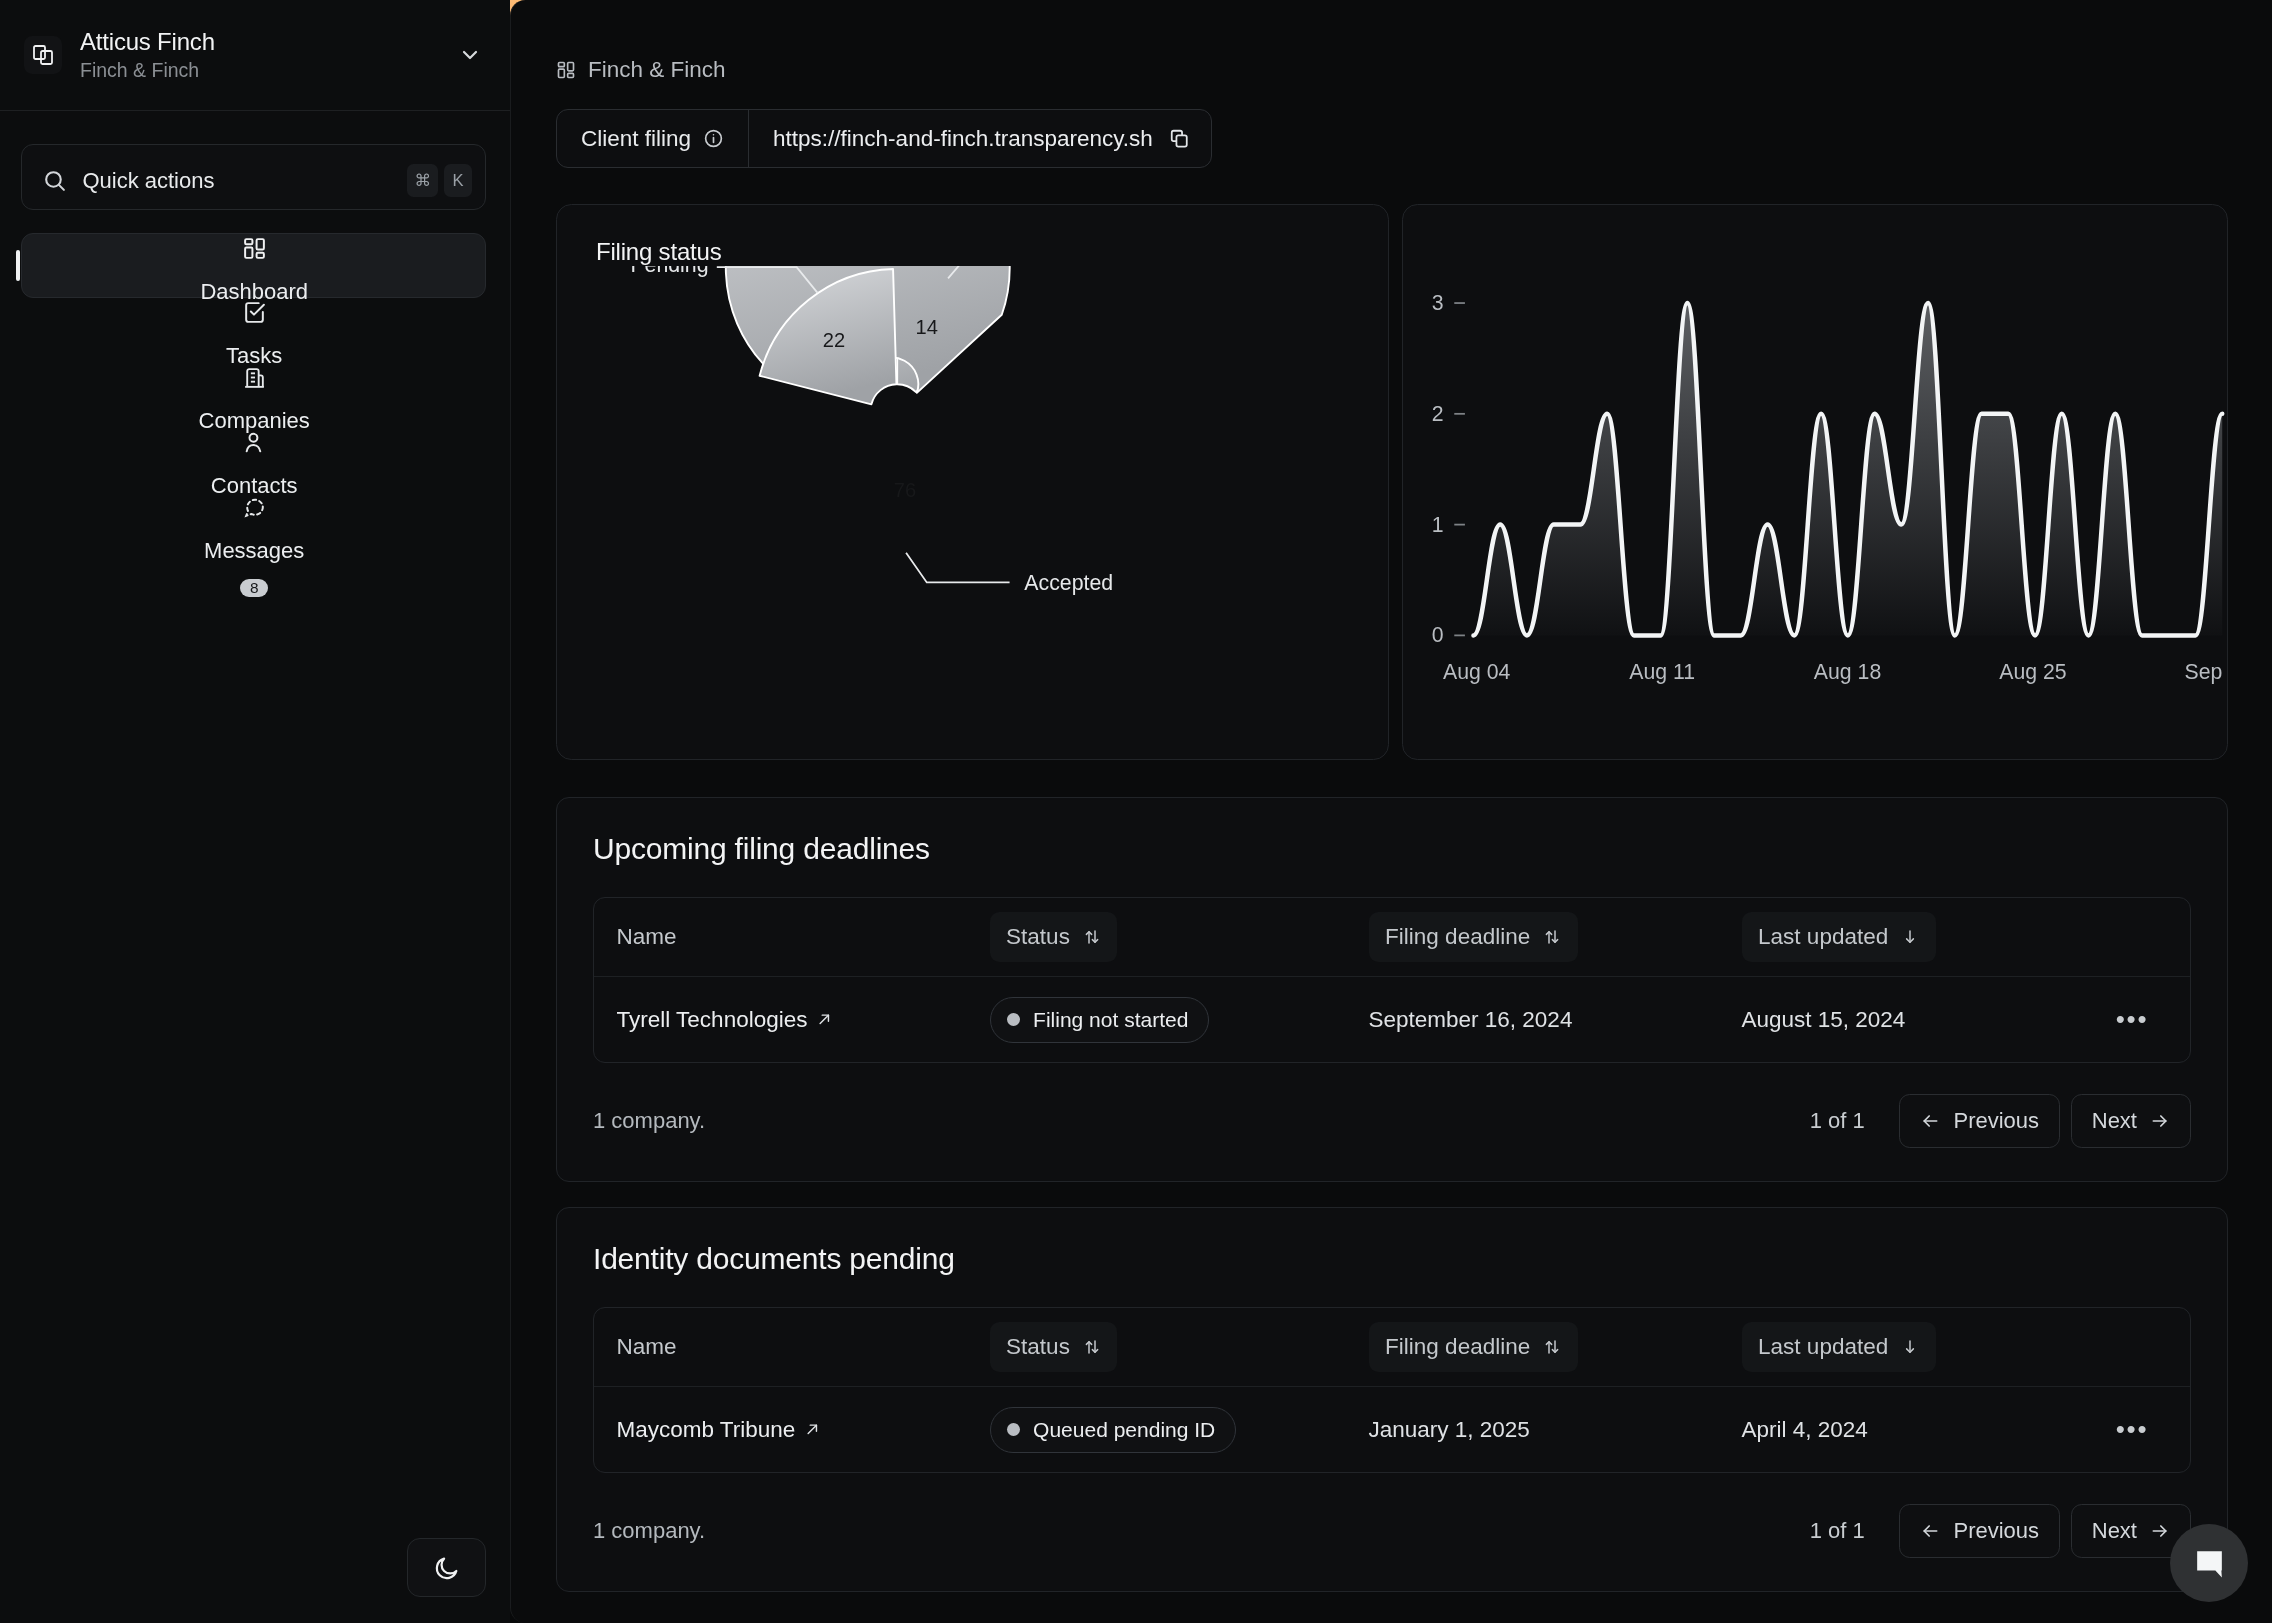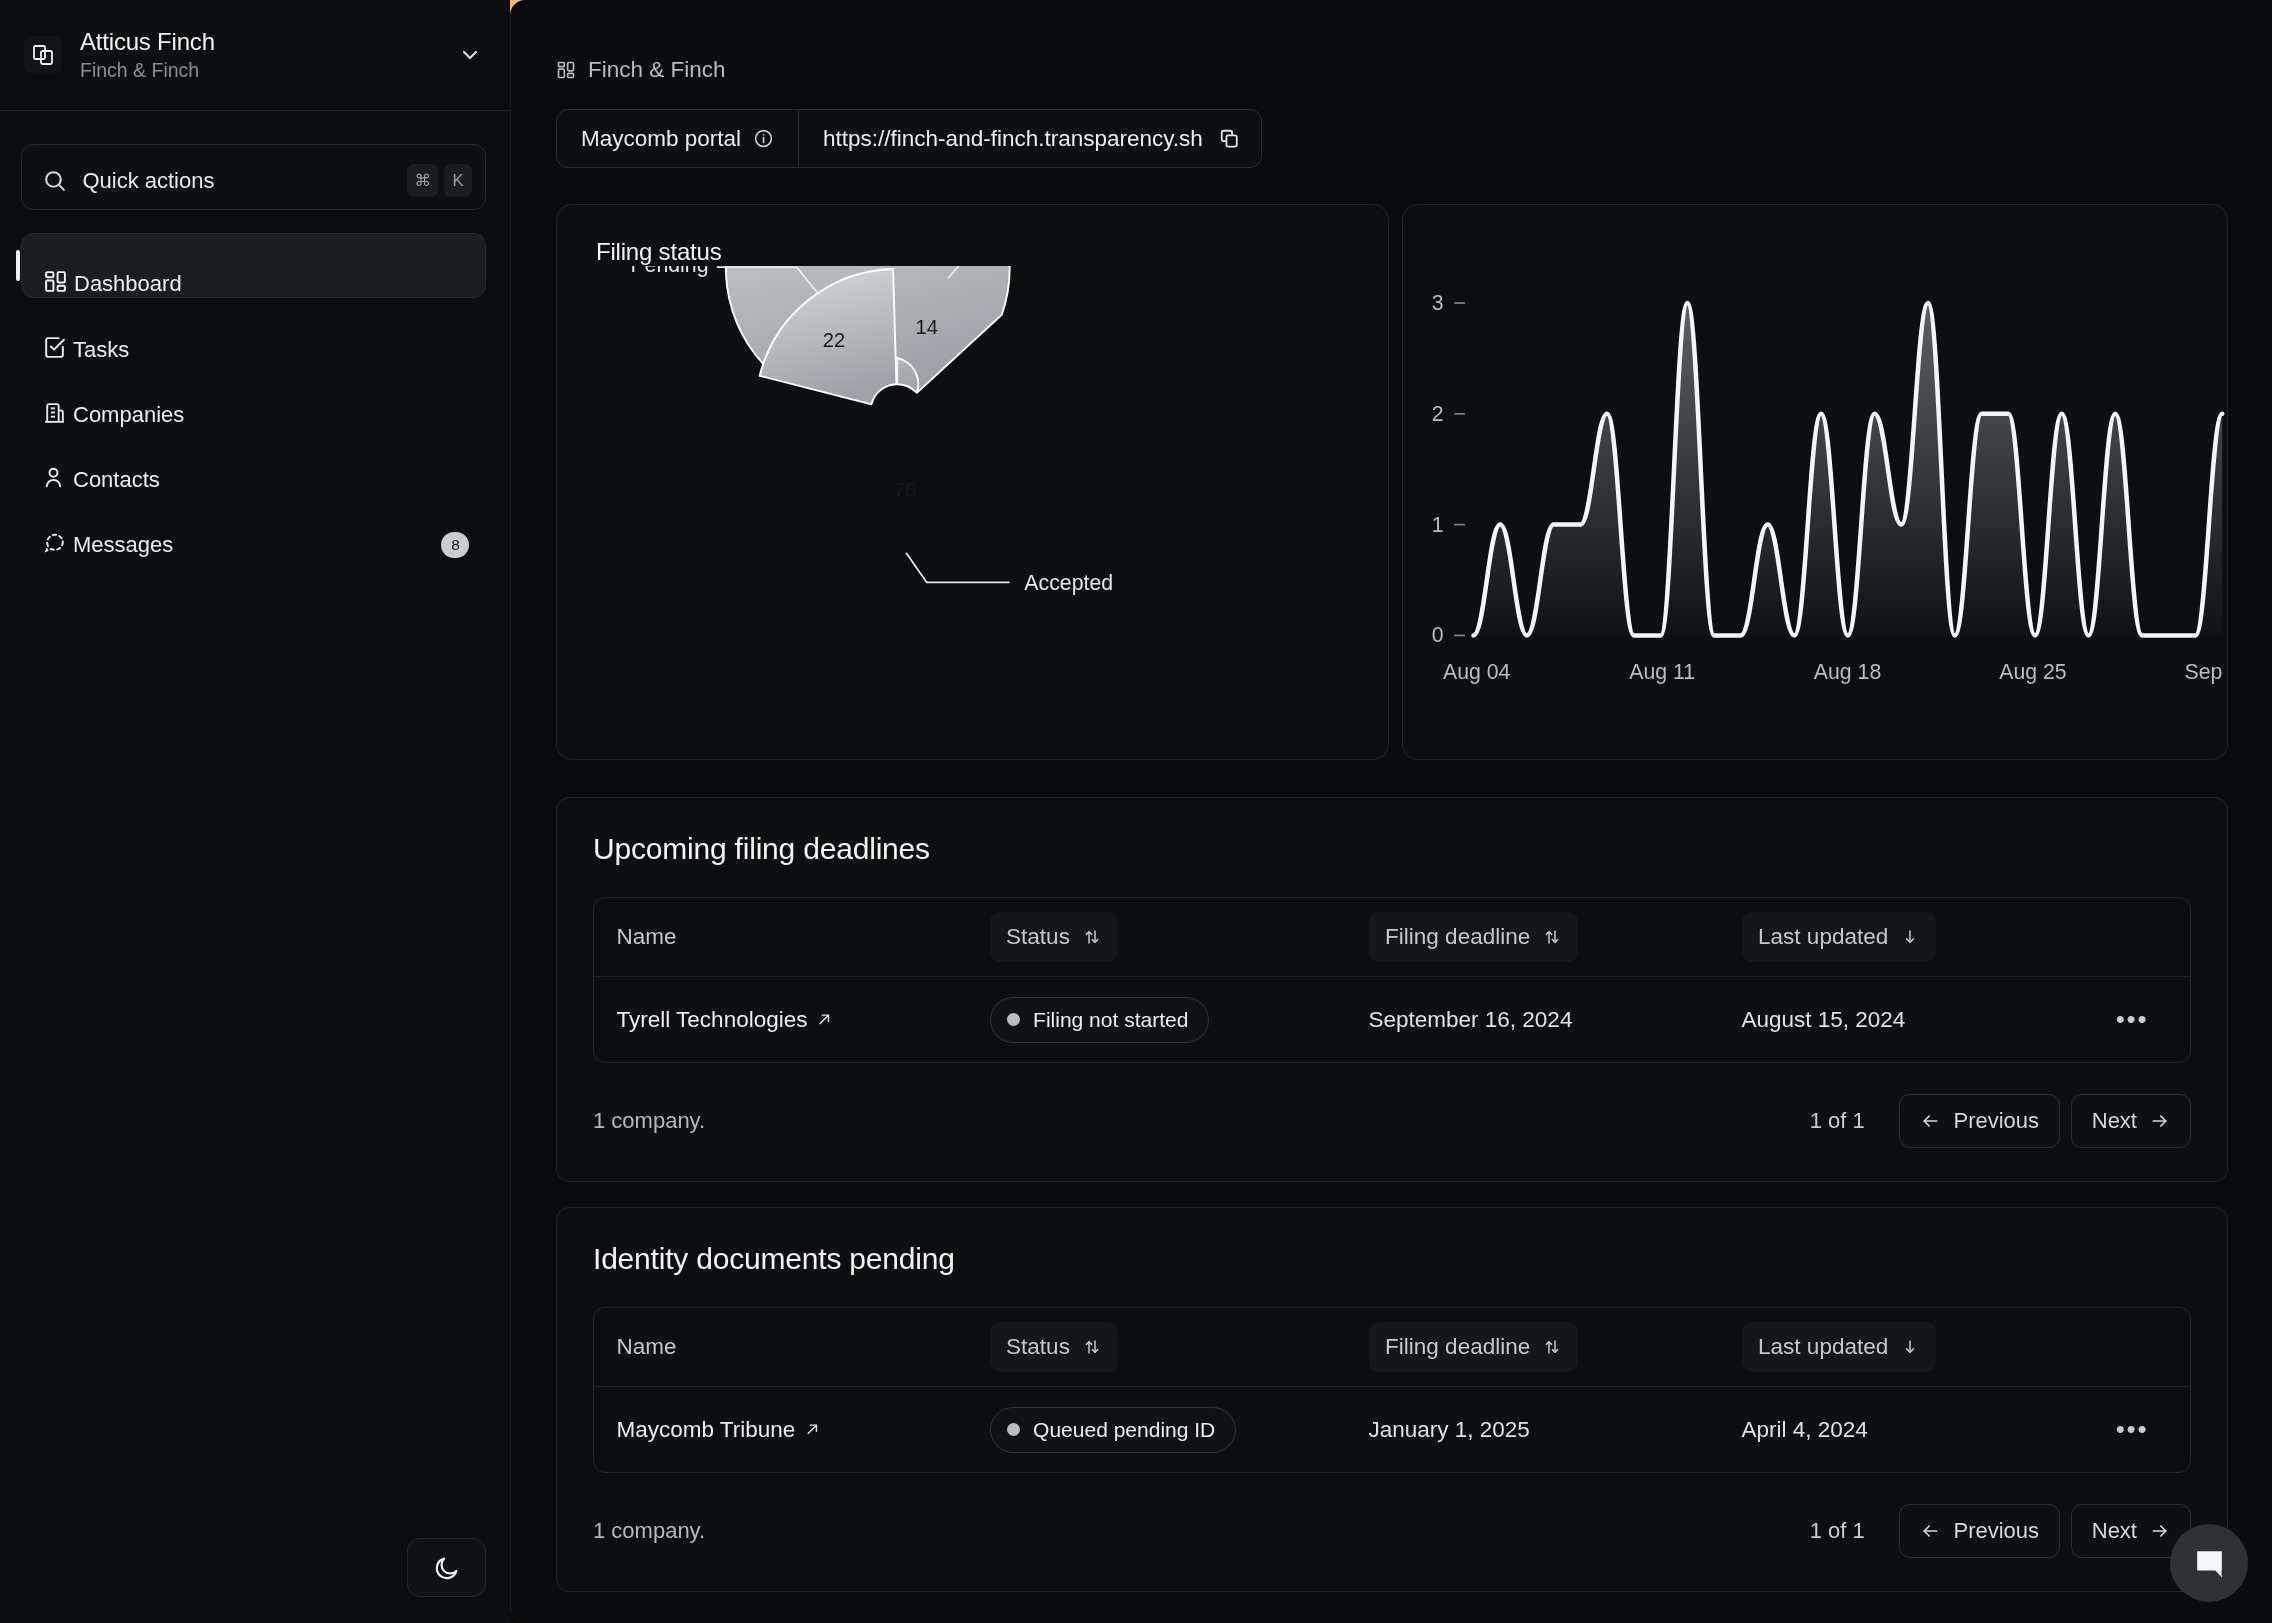--- a/index.html
+++ b/index.html
@@ -57,24 +57,25 @@
     display: flex; align-items: center; justify-content: center;
     font-size: 16.6px; color: #9aa0a6;
     padding: 0 7px;
   }
 
   .nav { margin-top: 22.5px; display: flex; flex-direction: column; }
   .nav-item {
     height: 65px;
     margin: 0 24px 0 21px;
     border-radius: 12px;
-    display: flex; align-items: flex-end;
+    display: flex; align-items: center;
     padding: 0 16.6px 0 18px;
-    gap: 4px;
+    gap: 15px;
     position: relative;
+    flex-direction: column;
   }
   .nav-item.active { background: #1a1c1f; border: 1.2px solid #26292d; }
   .nav-item.active::before {
     content: ""; position: absolute; left: -6px; top: 16.6px;
     width: 4.1px; height: 31px; border-radius: 3px; background: #f0f1f2;
   }
   .nav-icon { width: 30px; height: 30px; display: flex; align-items: center; justify-content: center; flex: 0 0 30px; }
   .nav-label { flex: 1; font-size: 22px; color: #eceef0; }
   .nav-badge {
     min-width: 28px; height: 26px; border-radius: 13px;
@@ -312,21 +313,21 @@
             <rect x="3" y="11" width="7" height="10" rx="1.2"></rect>
           <rect x="14" y="3" width="7" height="10" rx="1.2"></rect>
             <rect x="14" y="16" width="7" height="5" rx="1.2"></rect>
         </svg>
       </span>
       <span class="bc-text">Finch &amp; Finch</span>
     </div>
 
     <div class="portal-bar">
       <div class="portal-left">
-        <span class="portal-label">Maycomb portal</span>
+        <span class="portal-label">Client filing</span>
         <span>
           <svg width="21" height="21" viewBox="0 0 24 24" fill="none" stroke="#c7cbcf" stroke-width="1.9" stroke-linecap="round">
             <circle cx="12" cy="12" r="9"></circle>
               <line x1="12" y1="11" x2="12" y2="16.5"></line>
               <circle cx="12" cy="7.8" r="0.9" fill="#c7cbcf" stroke="none"></circle>
           </svg>
         </span>
       </div>
       <div class="portal-right">
         <span class="portal-url">https://finch-and-finch.transparency.sh</span>

